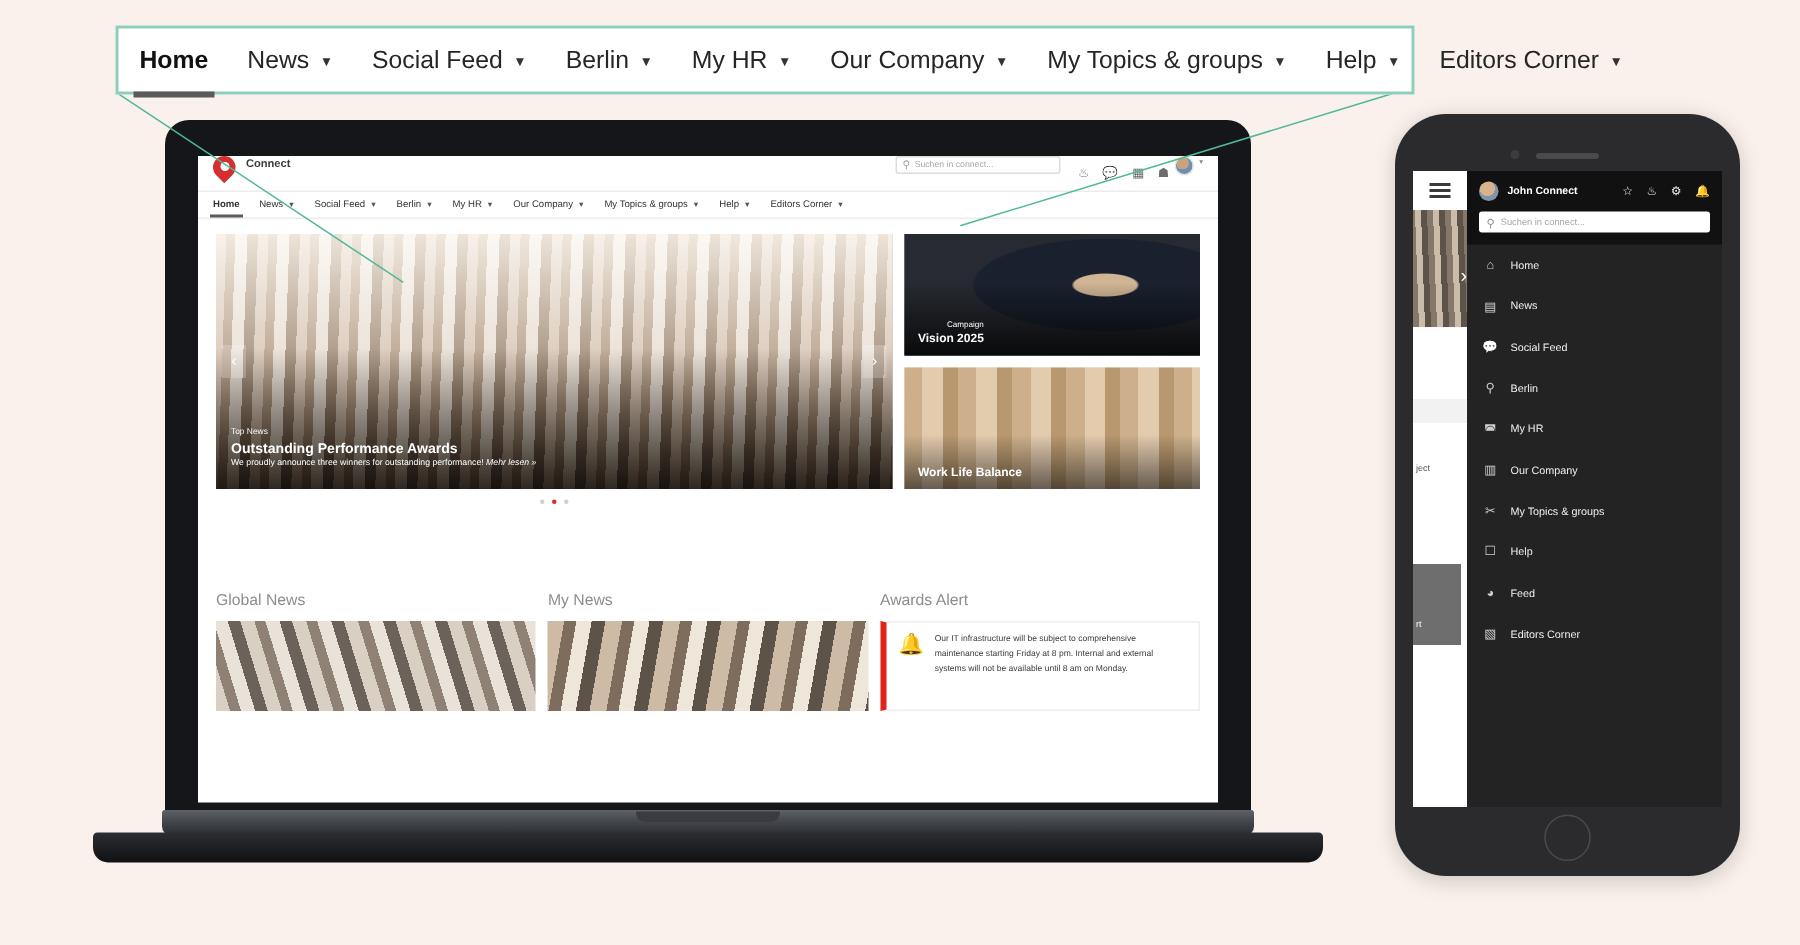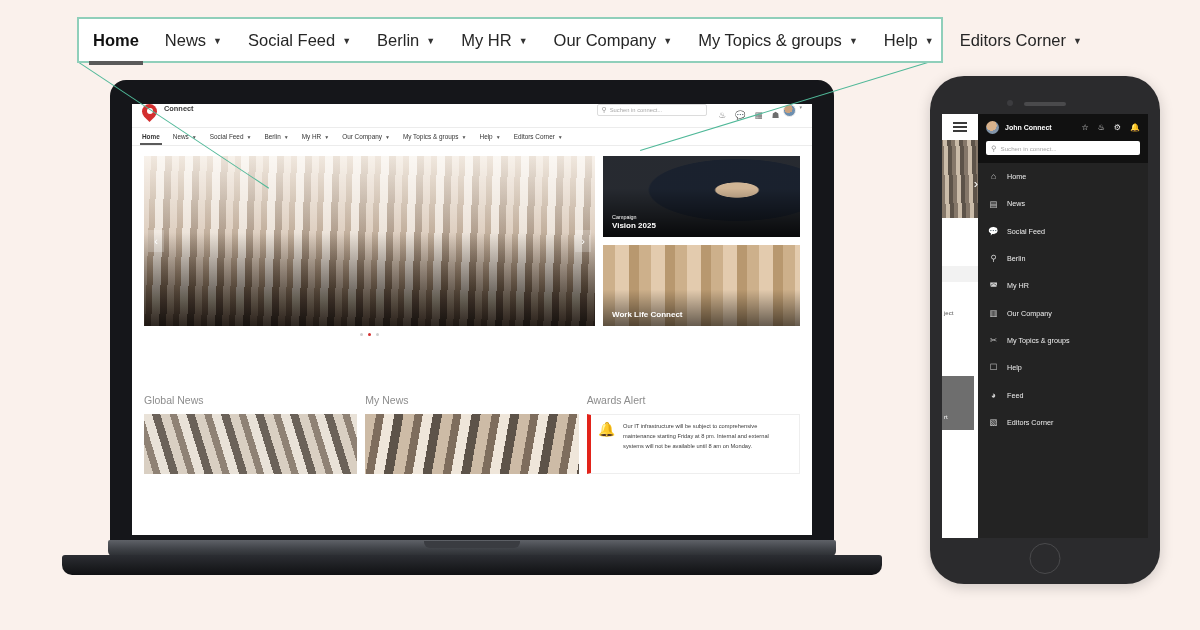--- a/index.html
+++ b/index.html
@@ -122,21 +122,21 @@
   .hero .cap{position:absolute;left:10px;bottom:14px;color:#fff;}
   .hero .kicker{font-size:5.6px;opacity:.95;margin-bottom:2px;}
   .hero .title{font-size:9.4px;font-weight:bold;margin-bottom:2.5px;}
   .hero .sub{font-size:5.8px;}
   .hero .sub i{font-style:italic;}
   .dots{display:flex;justify-content:center;gap:5px;margin-top:7px;}
   .dots b{width:3px;height:3px;border-radius:50%;background:#cfcfcf;display:block;}
   .dots b.on{background:#d32f2f;}
 
   .side{width:197px;display:flex;flex-direction:column;gap:8px;}
-  .card{height:81px;position:relative;overflow:hidden;}
+  .card{height:81px;position:relative;overflow:hidden;text-align:right;}
   .card .cap{position:absolute;left:9px;bottom:7px;color:#fff;}
   .card .kicker{font-size:5.4px;margin-bottom:1.5px;}
   .card .title{font-size:8px;font-weight:bold;}
   .card.vision{
     background:
       linear-gradient(180deg,rgba(0,0,0,.1) 40%,rgba(0,0,0,.8) 100%),
       radial-gradient(ellipse at 68% 42%,#e8c9a6 0 11%,#1d2533 12% 46%,#2b2f36 47% 100%),
       linear-gradient(120deg,#5a5f66,#24272c);
   }
   .card.wlb{
@@ -308,38 +308,46 @@
           </div>
         </div>
 
         <div class="lp-body">
           <div class="hero-row">
 
             <div style="flex:1;">
               <div class="hero">
                 <div class="arw l">‹</div>
                 <div class="arw r">›</div>
+                <div class="cap">
+                  <div class="kicker">Top News</div>
+                  <div class="title">Outstanding Performance Awards</div>
+                  <div class="sub">
+                    <span>We proudly announce three winners for outstanding performance!</span>
+                    <i>Mehr lesen »</i>
+                  </div>
+                </div>
               </div>
               <div class="dots">
                 <b></b>
                 <b class="on"></b>
                 <b></b>
               </div>
             </div>
 
             <div class="side">
               <div class="card vision">
                 <div class="cap">
                   <div class="kicker">Campaign</div>
                   <div class="title">Vision 2025</div>
                 </div>
               </div>
               <div class="card wlb">
                 <div class="cap">
-                  <div class="title">Work Life Connect</div>
+                  <div class="title">Work Life Balance</div>
                 </div>
               </div>
             </div>
           </div>
 
           <div class="sec-row">
             <div class="sec">
               <h3>Global News</h3>
               <div class="thumb a"></div>
             </div>

